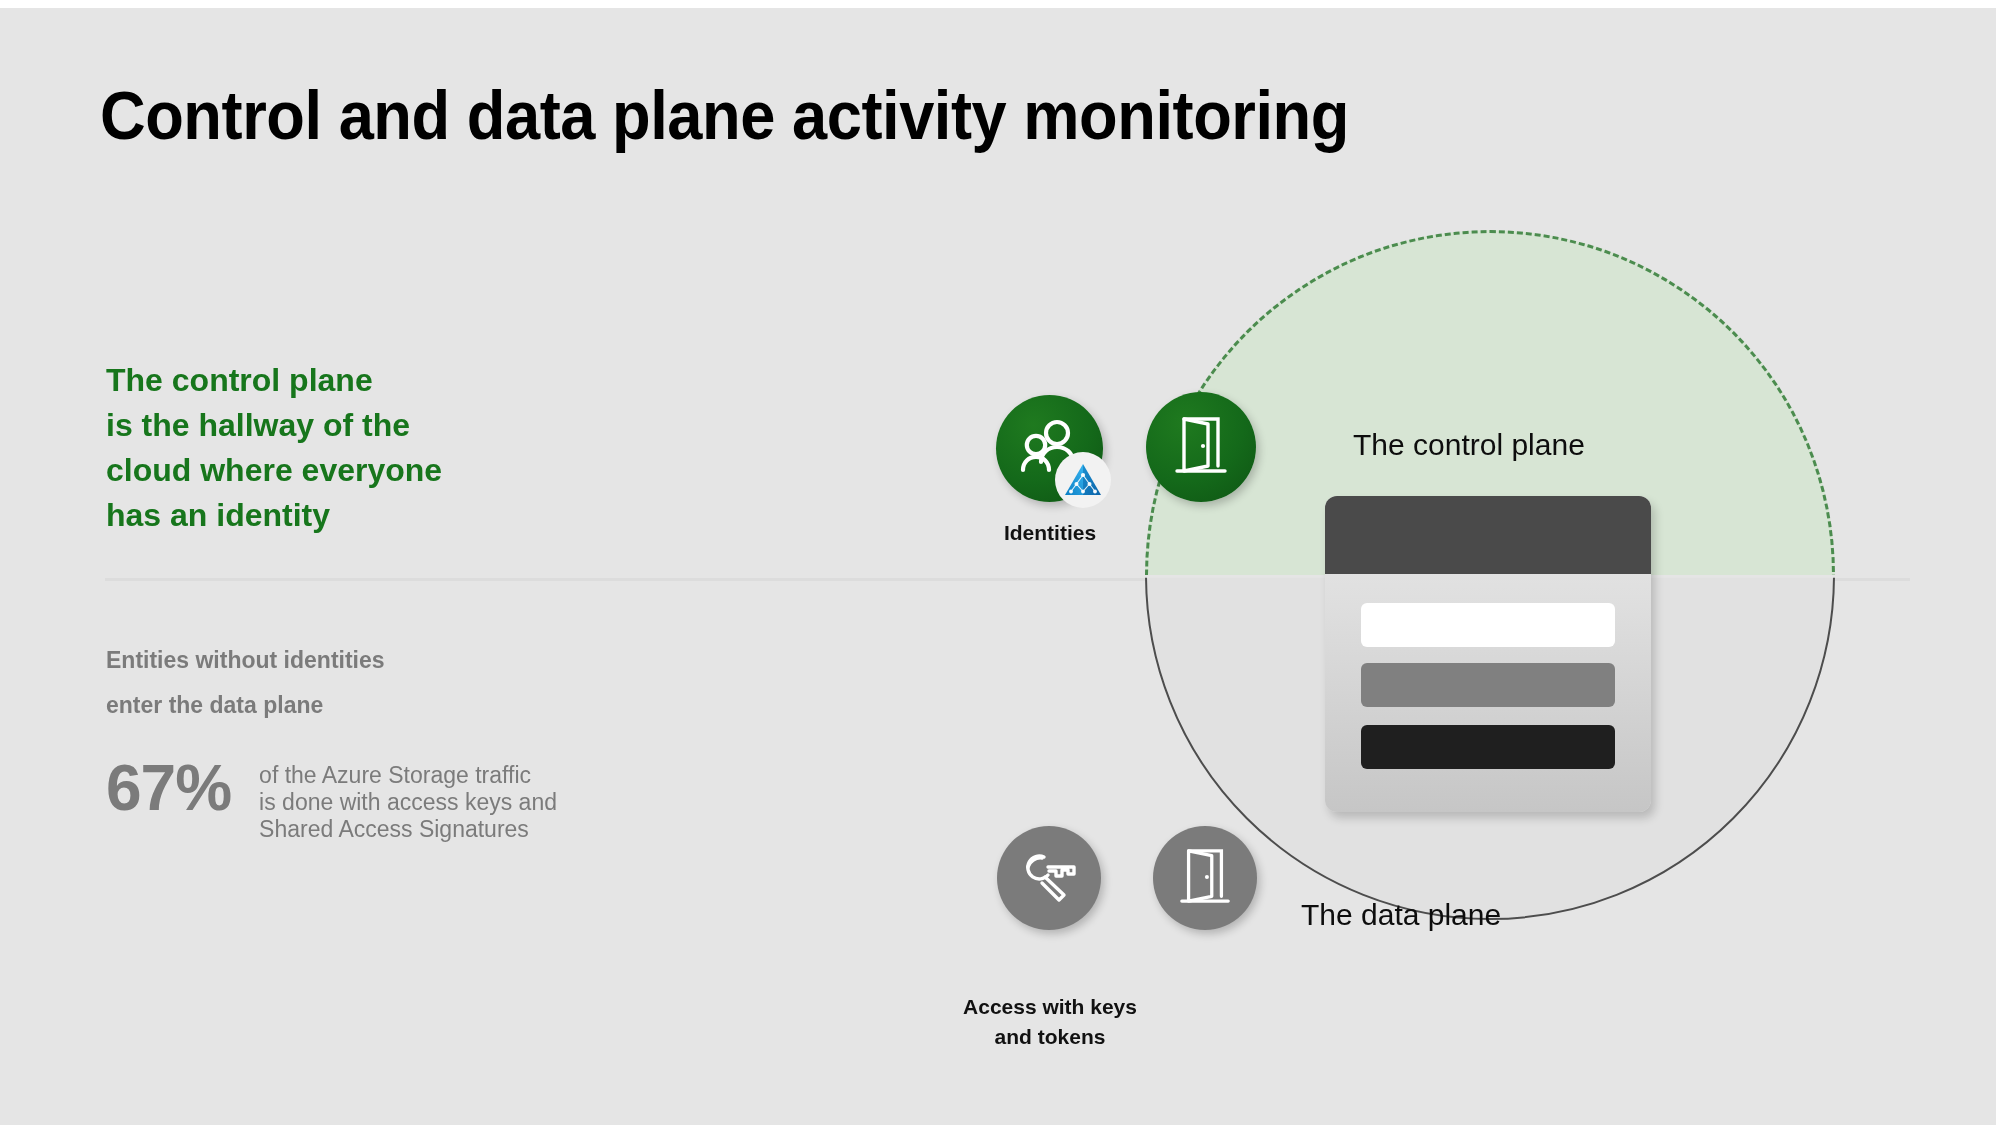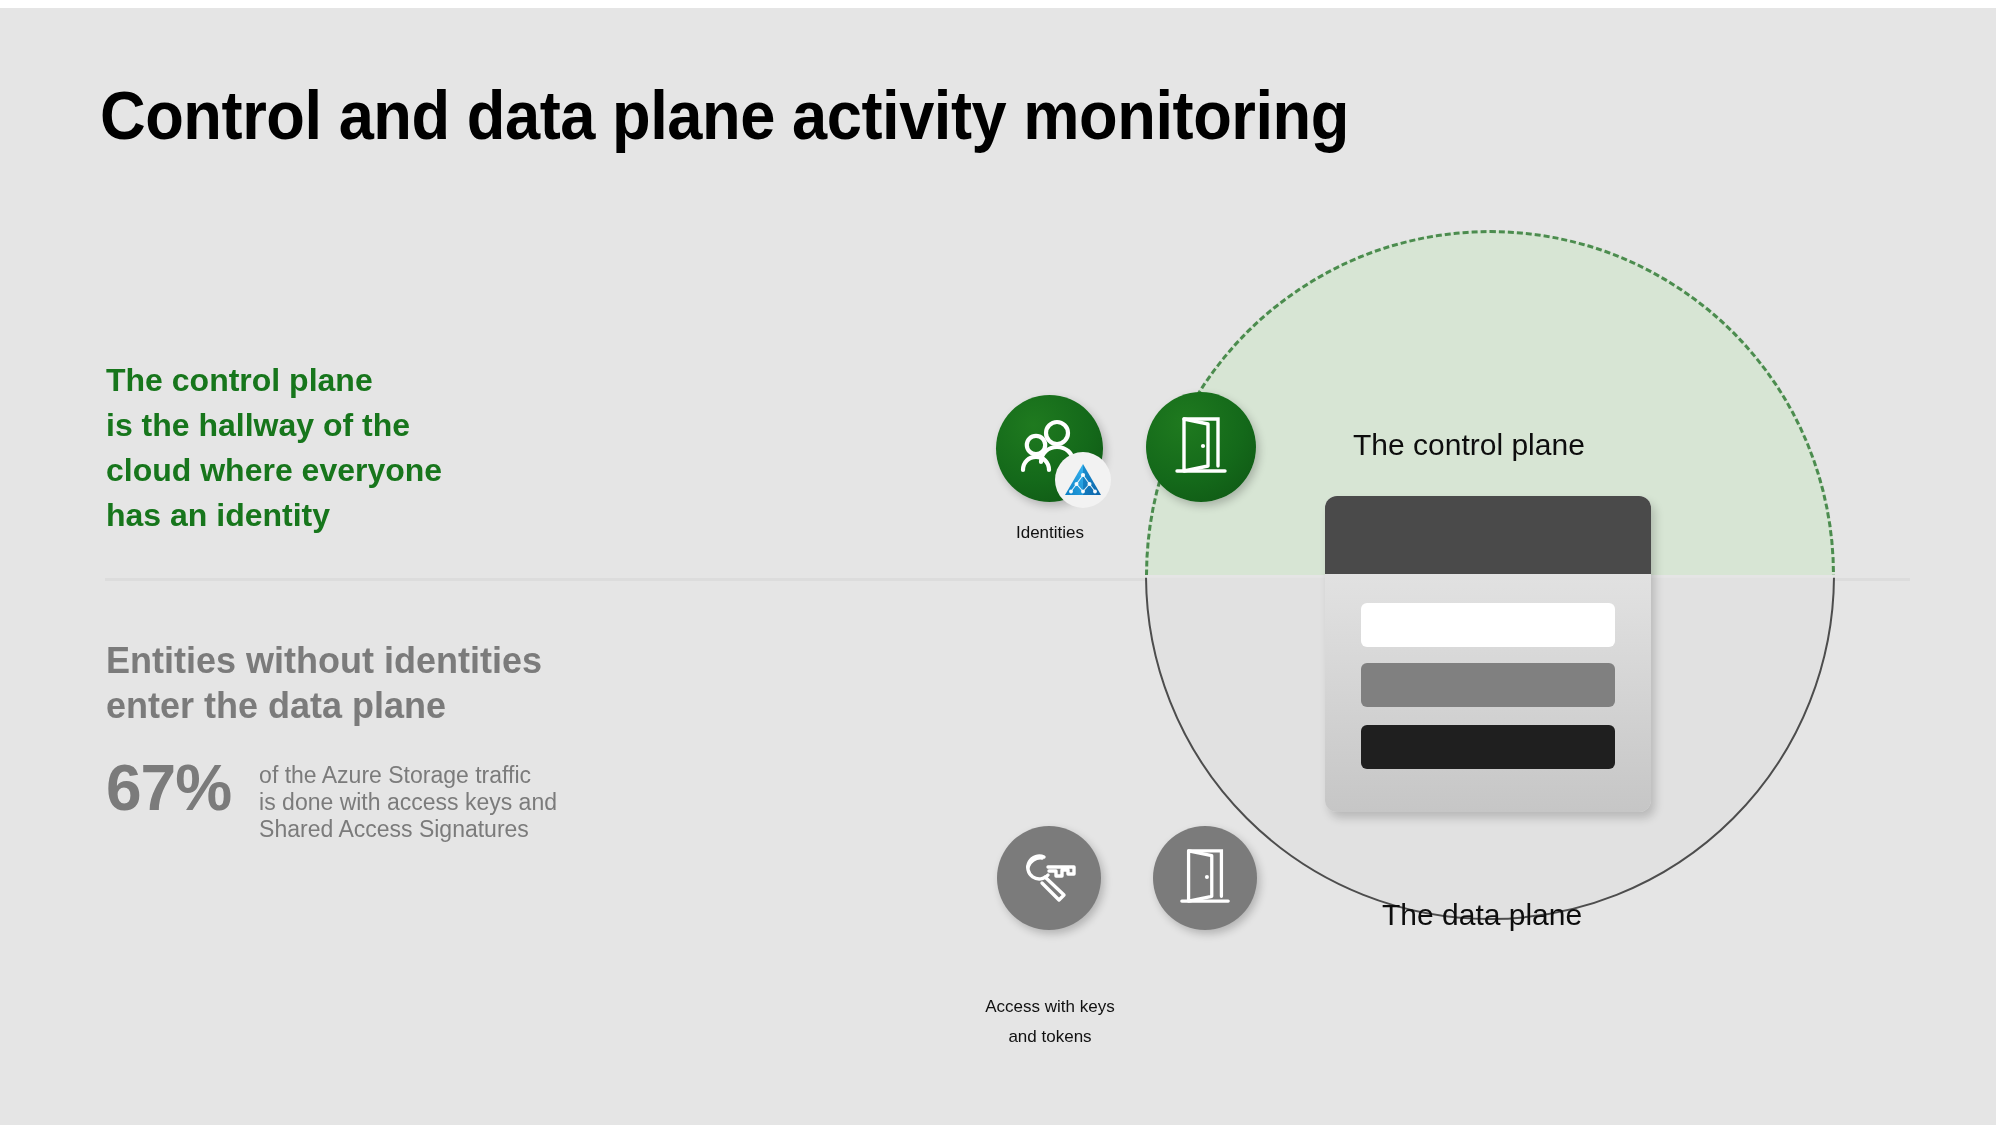--- a/index.html
+++ b/index.html
@@ -43,21 +43,21 @@
     left: 106px; top: 350px;
     font-size: 32px;
     font-weight: 700;
     line-height: 45px;
     color: #17761c;
     white-space: pre-line;
   }
   .lead-gray {
     position: absolute;
     left: 106px; top: 630px;
-    font-size: 36px;
+    font-size: 23px;
     font-weight: 700;
     line-height: 45px;
     color: #7b7b7b;
     white-space: pre-line;
   }
   .stat-row {
     position: absolute;
     left: 106px; top: 742px;
     display: flex;
     align-items: flex-start;
@@ -97,21 +97,21 @@
     border: 2px solid #4d4d4d;
     clip-path: inset(50.4% 0 0 0);
   }
   .plane-label {
     position: absolute;
     font-size: 30px;
     color: #0d0d0d;
     white-space: nowrap;
   }
   .plane-label.top  { left: 1353px; top: 420px; }
-  .plane-label.bot  { left: 1382px; top: 890px; }
+  .plane-label.bot  { left: 1301px; top: 890px; }
 
   
   .card {
     position: absolute;
     left: 1325px; top: 488px;
     width: 326px; height: 316px;
     border-radius: 12px;
     background: linear-gradient(180deg,#e9e9e9 0%, #dedede 35%, #c6c6c6 100%);
     box-shadow: 4px 6px 10px rgba(0,0,0,.18);
     overflow: hidden;
@@ -158,22 +158,22 @@
     width: 56px; height: 56px;
     border-radius: 50%;
     background: #f2f2f2;
     display: flex;
     align-items: center;
     justify-content: center;
   }
 
   .icon-caption {
     position: absolute;
-    font-size: 17px;
-    font-weight: 400;
+    font-size: 21px;
+    font-weight: 700;
     color: #111111;
     text-align: center;
     line-height: 30px;
     white-space: pre-line;
   }
   .cap-identities { left: 960px; top: 510px; width: 180px; }
   .cap-keys       { left: 930px; top: 984px; width: 240px; }
 </style>
 </head>
 <body>

